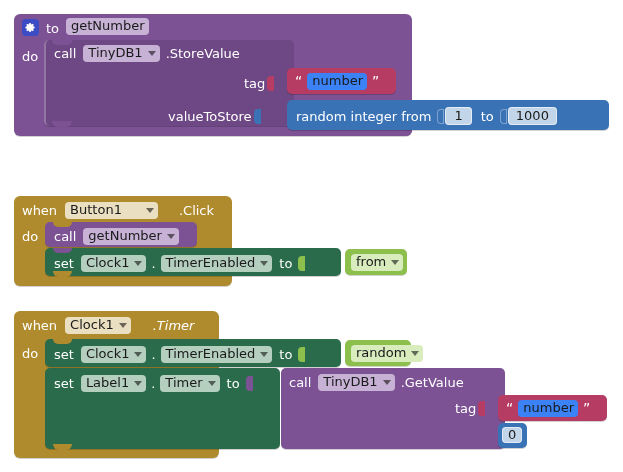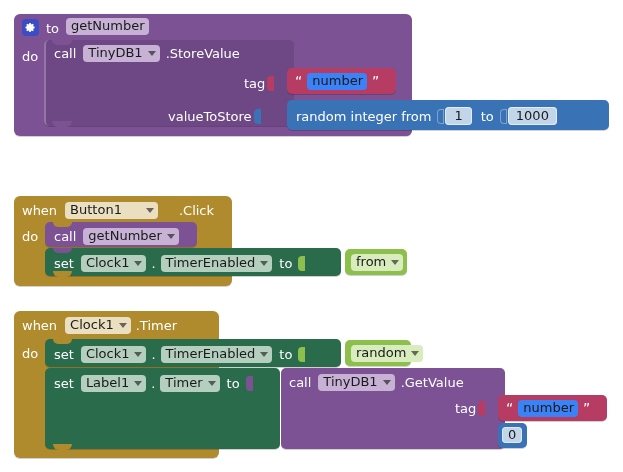--- a/index.html
+++ b/index.html
@@ -177,21 +177,21 @@
   </div>
 
   <div class="blk c-gold shadow" style="left:14px;top:311px;width:205px;height:147px;border-radius:6px;"></div>
 
   <div class="row" style="left:22px;top:317px;">
     <span class="lbl">when</span>
     <span class="field f-gold" style="margin-left:8px;">
       <span>Clock1</span>
       <i class="caret"></i>
     </span>
-    <span class="lbl" style="margin-left:5px;">.Timer</span>
+    <span class="lbl" style="margin-left:22px;font-style:italic;">.Timer</span>
   </div>
   <div class="row lbl" style="left:22px;top:347px;">
       <span>do</span>
     </div>
 
   <div class="blk c-green shadow" style="left:45px;top:339px;width:296px;height:28px;border-radius:5px;"></div>
   <div class="blk" style="left:53px;top:339px;width:19px;height:5px;background:#b08b2e;border-radius:0 0 6px 6px;"></div>
   <div class="row" style="left:54px;top:346px;">
     <span class="lbl">set</span>
     <span class="field f-green" style="margin-left:7px;">

